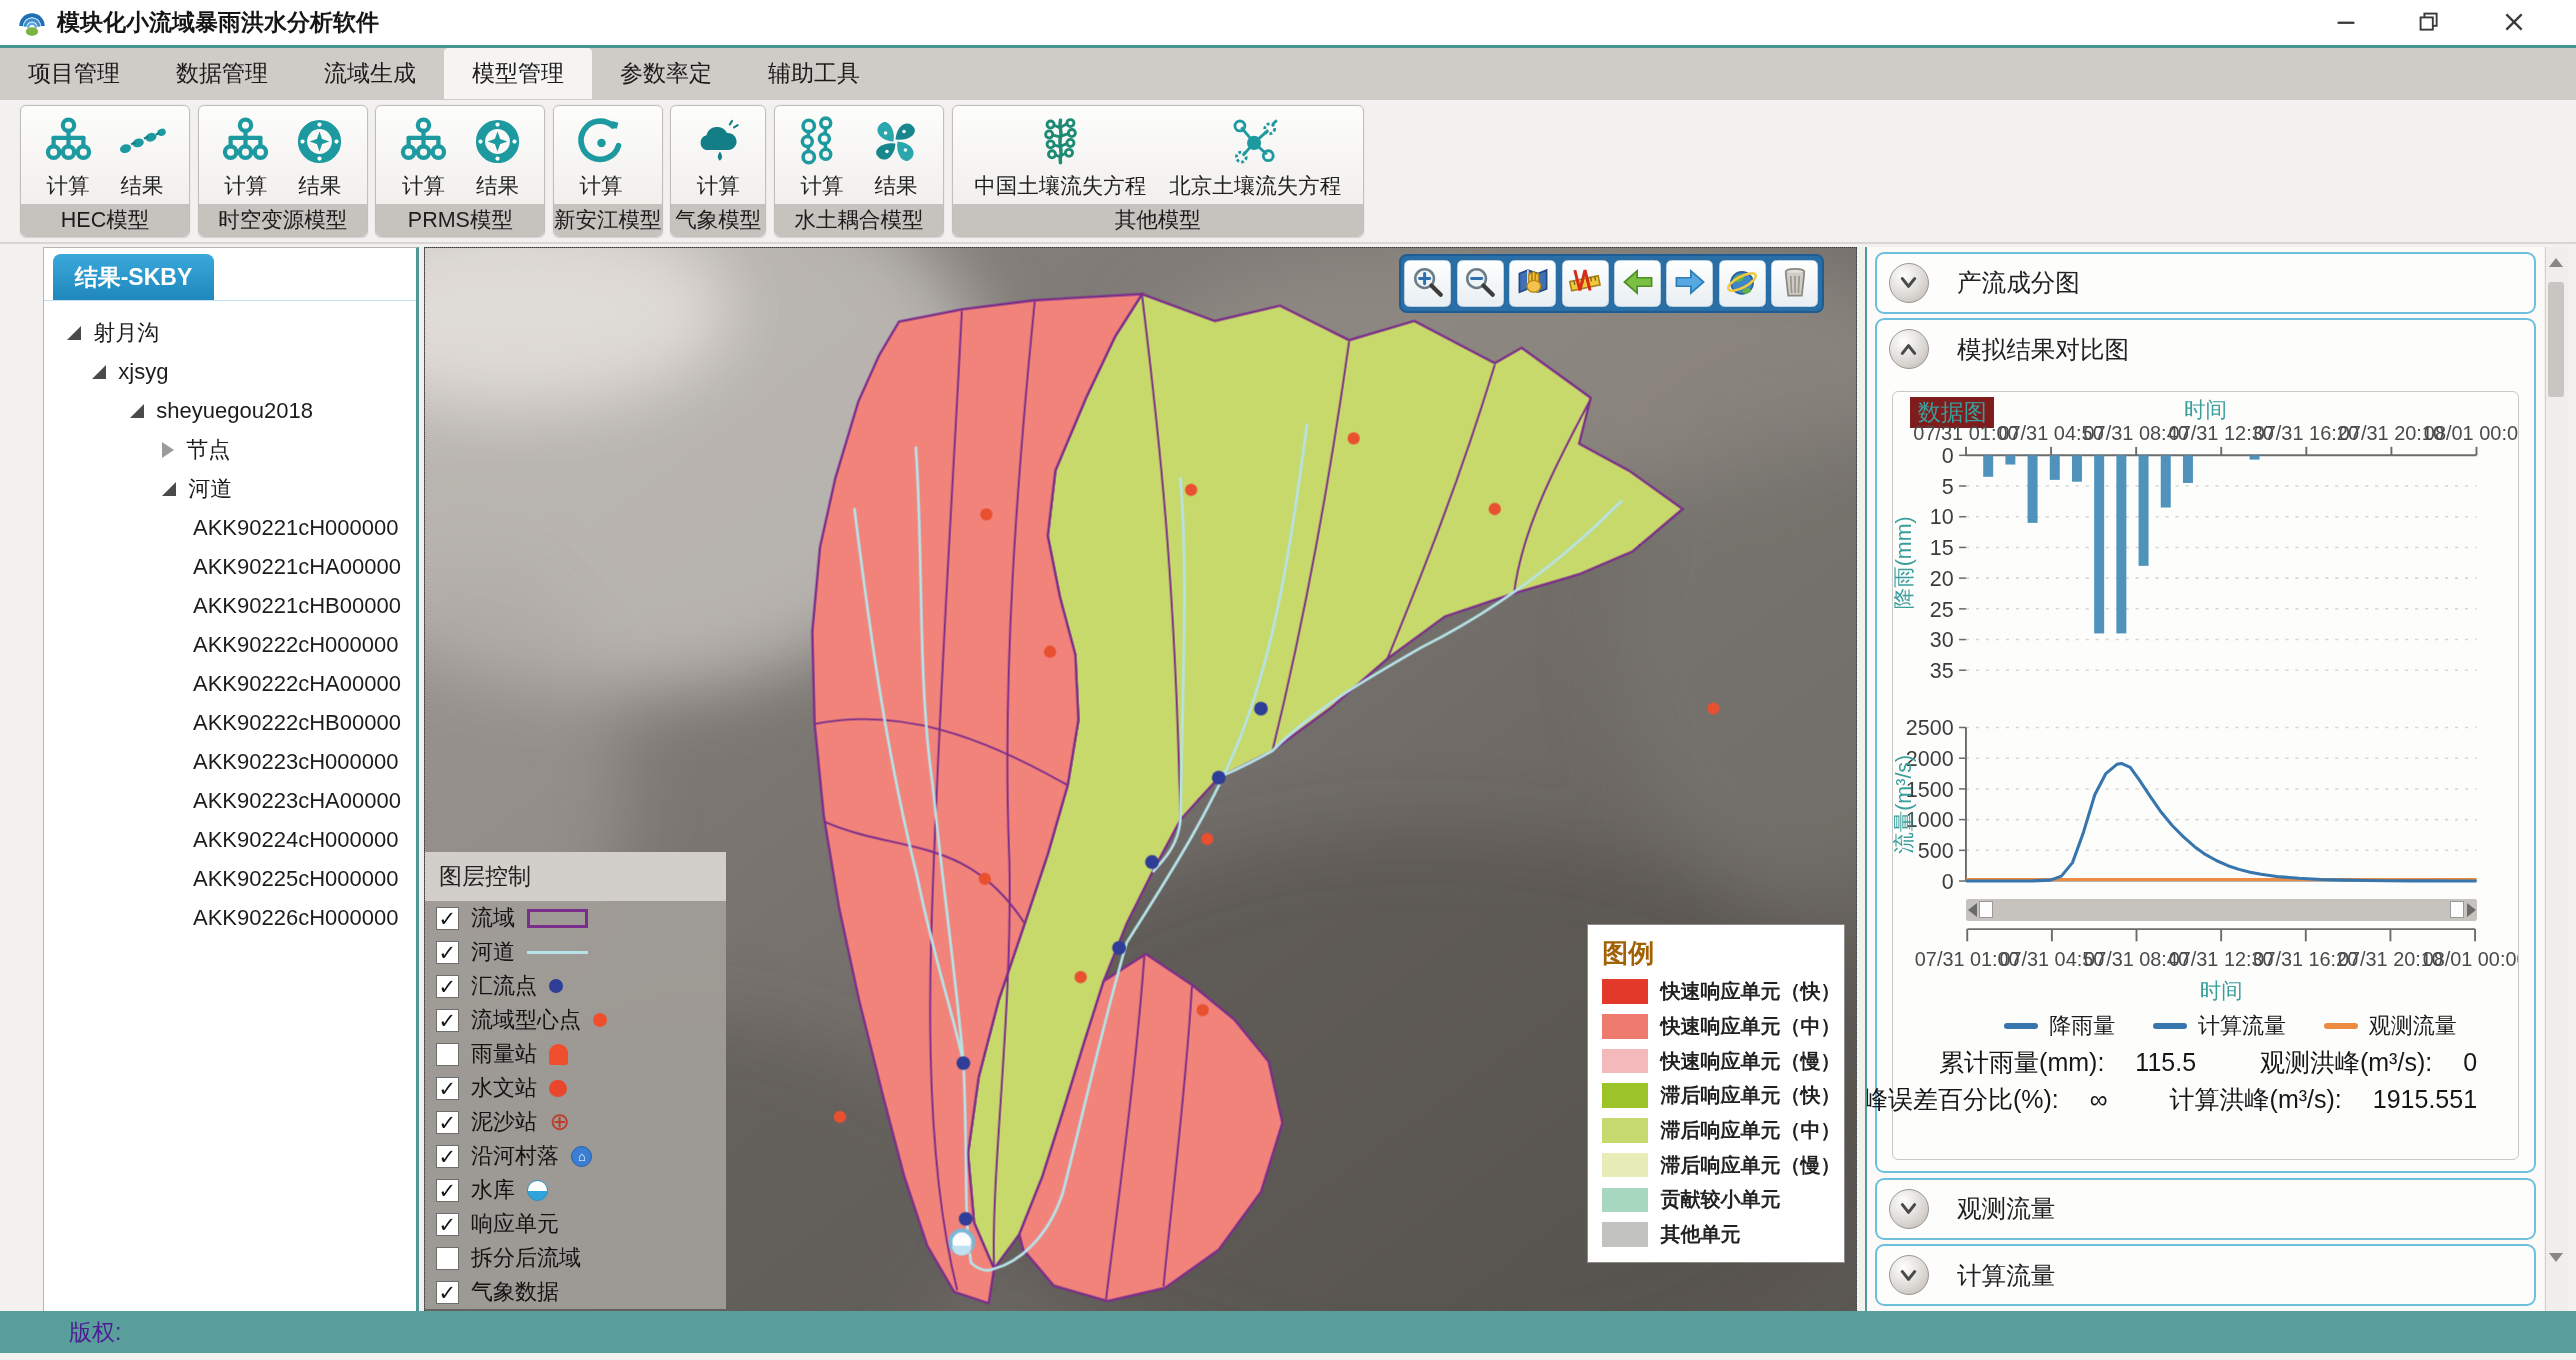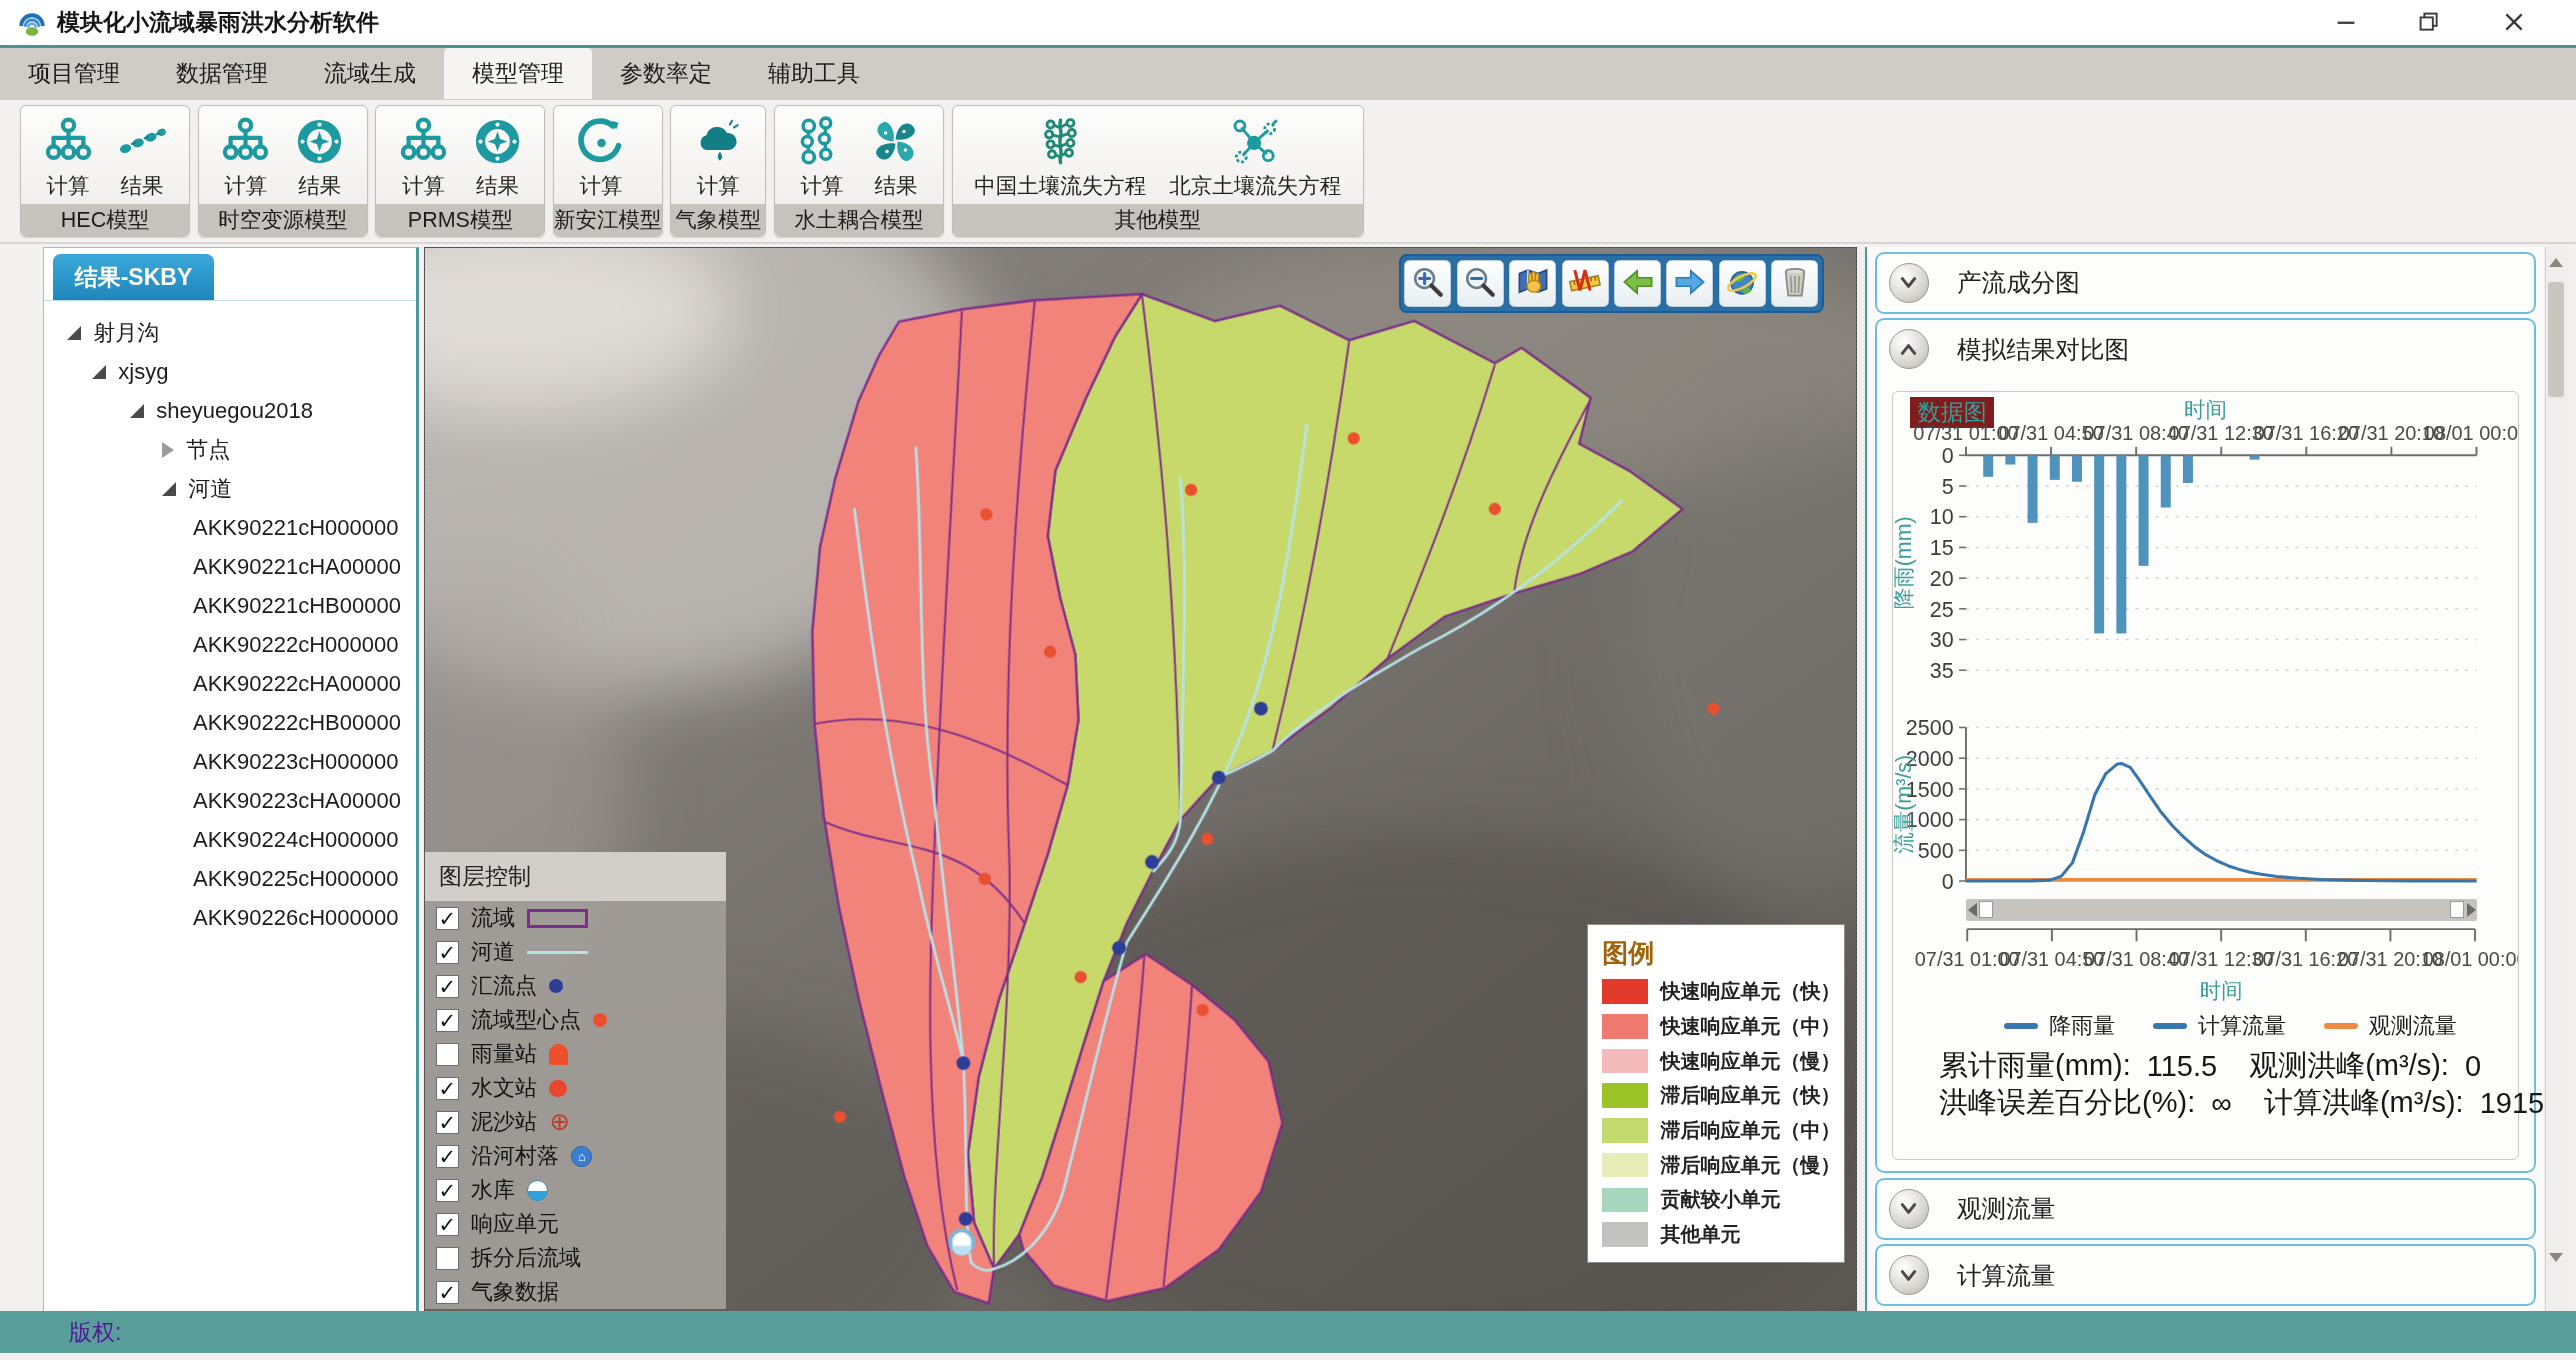--- a/index.html
+++ b/index.html
@@ -77,22 +77,22 @@
   .chart-svg{position:absolute;left:0;}
   .hsb{position:absolute;left:73px;width:511px;height:21.5px;background:#c6c3bf;border-radius:2.3px;
     display:flex;align-items:center;gap:2.3px;padding:0 1.5px;box-sizing:border-box;}
   .hsb .arrow-l{width:0;height:0;border-top:7px solid transparent;border-bottom:7px solid transparent;border-right:9.2px solid #6b6b6b;}
   .hsb .arrow-r{width:0;height:0;border-top:7px solid transparent;border-bottom:7px solid transparent;border-left:9.2px solid #6b6b6b;}
   .hsb .handle{width:14px;height:17px;background:#fdfdfd;border:0.8px solid #9a9a9a;box-sizing:border-box;}
   .hsb .track{flex:1;}
   .series-legend{position:absolute;left:82px;width:511px;display:flex;justify-content:center;gap:38px;align-items:flex-end;}
   .sl-item{display:flex;align-items:center;gap:10.8px;font-size:22px;color:#1c1c1c;}
   .sl-dash{width:34px;height:6.1px;border-radius:3.1px;}
-  .stat-row{position:absolute;left:46px;width:538px;display:flex;justify-content:flex-start;align-items:center;gap:16px;
-    font-size:29px;color:#161616;white-space:nowrap;}
+  .stat-row{position:absolute;left:46px;width:538px;display:flex;justify-content:flex-end;align-items:center;gap:31px;
+    font-size:25px;color:#161616;white-space:nowrap;}
   .stat-row .spacer{width:31px;}
   
   .v-scroll{position:absolute;left:2545px;top:247px;width:21.5px;height:1069px;background:#f0eeec;border-left:0.8px solid #d4d1cd;}
   .v-scroll .thumb{position:absolute;left:2.3px;top:35px;width:15.4px;height:115px;background:#c9c6c2;border-radius:3.1px;}
   .v-arrow{position:absolute;left:3.1px;width:0;height:0;border-left:7.7px solid transparent;border-right:7.7px solid transparent;}
   .v-arrow.up{top:10.8px;border-bottom:9.2px solid #8a8781;}
   .v-arrow.down{bottom:54px;border-top:9.2px solid #8a8781;}
   
   .statusbar{position:absolute;left:0;bottom:8px;width:2576px;height:42px;background:#5a9e9b;
     color:#4c1d95;font-size:23px;line-height:42px;padding-left:69px;box-sizing:border-box;}

